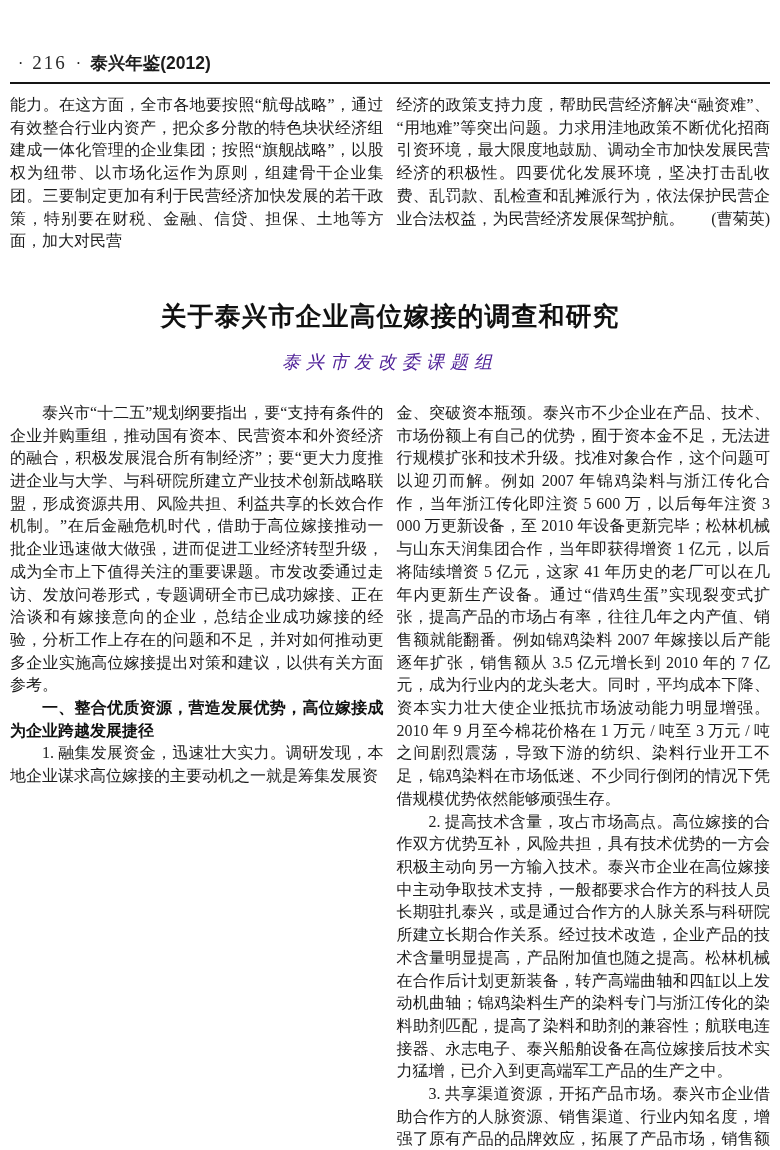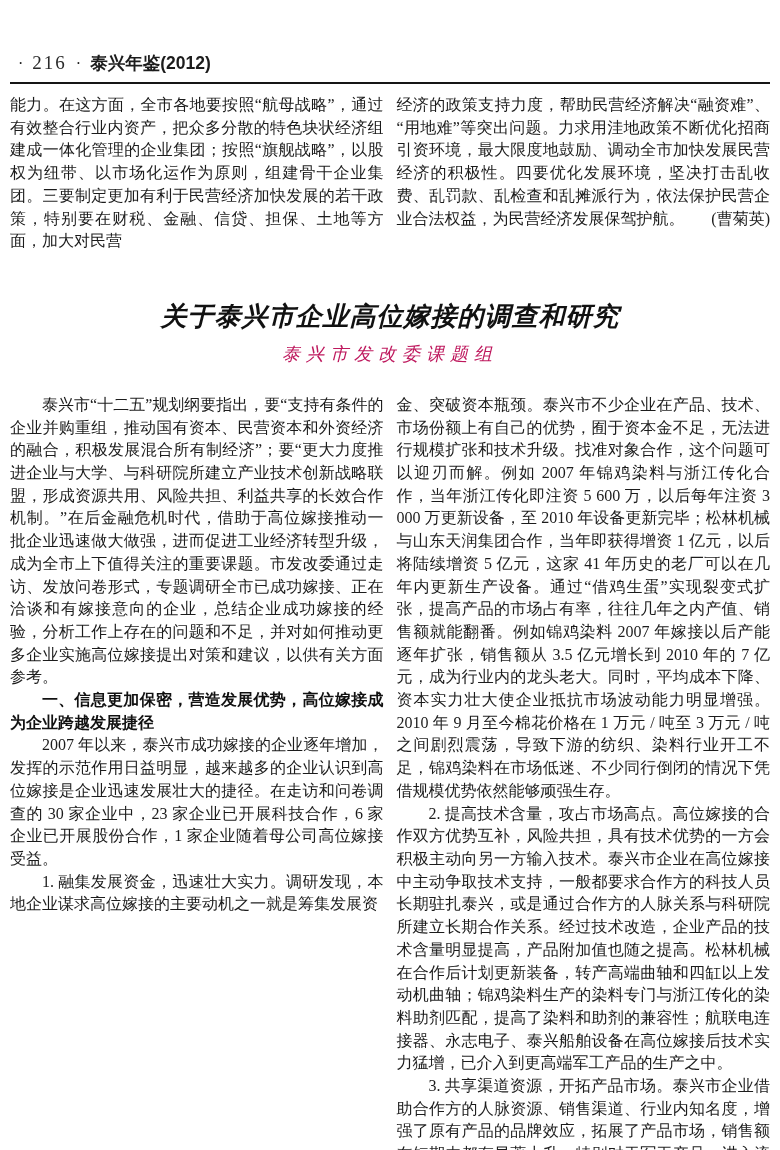--- a/index.html
+++ b/index.html
@@ -49,36 +49,35 @@
     font-size: 16px;
     line-height: 22.7px;
     text-align: justify;
   }
   .col p { margin: 0; text-indent: 2em; }
   .col p.noindent { text-indent: 0; }
   .author-wrap::after { content: ""; display: block; clear: both; }
   .author { float: right; }
   
   .title {
-    margin: 46px 0 8px 0;
+    margin: 46px 0 16px 0;
     text-align: center;
     font-family: "Liberation Sans", "DejaVu Sans", sans-serif;
     font-weight: bold;
     font-size: 26px;
     letter-spacing: 1px;
     color: #111;
-    font-style: italic;
   }
   .byline {
     text-align: center;
     font-size: 18px;
     font-style: italic;
     letter-spacing: 6px;
     margin: 0 0 28px 0;
-    color: #be185d;
+    color: #4c1d95;
   }
   
   .sec-heading {
     margin: 0;
     font-family: "Liberation Sans", "DejaVu Sans", sans-serif;
     font-weight: bold;
     font-size: 16px;
     line-height: 22.7px;
     text-indent: 2em;
     text-align: justify;
@@ -106,22 +105,21 @@
       <p class="noindent author-wrap"><span>经济的政策支持力度，帮助民营经济解决“融资难”、“用地难”等突出问题。力求用洼地政策不断优化招商引资环境，最大限度地鼓励、调动全市加快发展民营经济的积极性。四要优化发展环境，坚决打击乱收费、乱罚款、乱检查和乱摊派行为，依法保护民营企业合法权益，为民营经济发展保驾护航。</span><span class="author">(曹菊英)</span></p>
     </div>
   </div>
 
   <h1 class="title">关于泰兴市企业高位嫁接的调查和研究</h1>
   <div class="byline">泰兴市发改委课题组</div>
 
   <div class="two-col">
     <div class="col">
       <p>泰兴市“十二五”规划纲要指出，要“支持有条件的企业并购重组，推动国有资本、民营资本和外资经济的融合，积极发展混合所有制经济”；要“更大力度推进企业与大学、与科研院所建立产业技术创新战略联盟，形成资源共用、风险共担、利益共享的长效合作机制。”在后金融危机时代，借助于高位嫁接推动一批企业迅速做大做强，进而促进工业经济转型升级，成为全市上下值得关注的重要课题。市发改委通过走访、发放问卷形式，专题调研全市已成功嫁接、正在洽谈和有嫁接意向的企业，总结企业成功嫁接的经验，分析工作上存在的问题和不足，并对如何推动更多企业实施高位嫁接提出对策和建议，以供有关方面参考。</p>
-      <h2 class="sec-heading">一、信息更加保密，营造发展优势，高位嫁接成为企业跨越发展捷径</h2>
-      <p>2007 年以来，泰兴市成功嫁接的企业逐年增加，发挥的示范作用日益明显，越来越多的企业认识到高位嫁接是企业迅速发展壮大的捷径。在走访和问卷调查的 30 家企业中，23 家企业已开展科技合作，6 家企业已开展股份合作，1 家企业随着母公司高位嫁接受益。</p>
+      <h2 class="sec-heading">一、整合优质资源，营造发展优势，高位嫁接成为企业跨越发展捷径</h2>
       <p>1. 融集发展资金，迅速壮大实力。调研发现，本地企业谋求高位嫁接的主要动机之一就是筹集发展资</p>
     </div>
     <div class="col">
       <p class="noindent">金、突破资本瓶颈。泰兴市不少企业在产品、技术、市场份额上有自己的优势，囿于资本金不足，无法进行规模扩张和技术升级。找准对象合作，这个问题可以迎刃而解。例如 2007 年锦鸡染料与浙江传化合作，当年浙江传化即注资 5 600 万，以后每年注资 3 000 万更新设备，至 2010 年设备更新完毕；松林机械与山东天润集团合作，当年即获得增资 1 亿元，以后将陆续增资 5 亿元，这家 41 年历史的老厂可以在几年内更新生产设备。通过“借鸡生蛋”实现裂变式扩张，提高产品的市场占有率，往往几年之内产值、销售额就能翻番。例如锦鸡染料 2007 年嫁接以后产能逐年扩张，销售额从 3.5 亿元增长到 2010 年的 7 亿元，成为行业内的龙头老大。同时，平均成本下降、资本实力壮大使企业抵抗市场波动能力明显增强。2010 年 9 月至今棉花价格在 1 万元 / 吨至 3 万元 / 吨之间剧烈震荡，导致下游的纺织、染料行业开工不足，锦鸡染料在市场低迷、不少同行倒闭的情况下凭借规模优势依然能够顽强生存。</p>
       <p>2. 提高技术含量，攻占市场高点。高位嫁接的合作双方优势互补，风险共担，具有技术优势的一方会积极主动向另一方输入技术。泰兴市企业在高位嫁接中主动争取技术支持，一般都要求合作方的科技人员长期驻扎泰兴，或是通过合作方的人脉关系与科研院所建立长期合作关系。经过技术改造，企业产品的技术含量明显提高，产品附加值也随之提高。松林机械在合作后计划更新装备，转产高端曲轴和四缸以上发动机曲轴；锦鸡染料生产的染料专门与浙江传化的染料助剂匹配，提高了染料和助剂的兼容性；航联电连接器、永志电子、泰兴船舶设备在高位嫁接后技术实力猛增，已介入到更高端军工产品的生产之中。</p>
       <p>3. 共享渠道资源，开拓产品市场。泰兴市企业借助合作方的人脉资源、销售渠道、行业内知名度，增强了原有产品的品牌效应，拓展了产品市场，销售额在短期内都有显著上升。特别对于军工产品，进入流程控制更严、质量门槛更高、信息更加保密、市场不完全开放的</p>
     </div>
   </div>
 
 </div>

